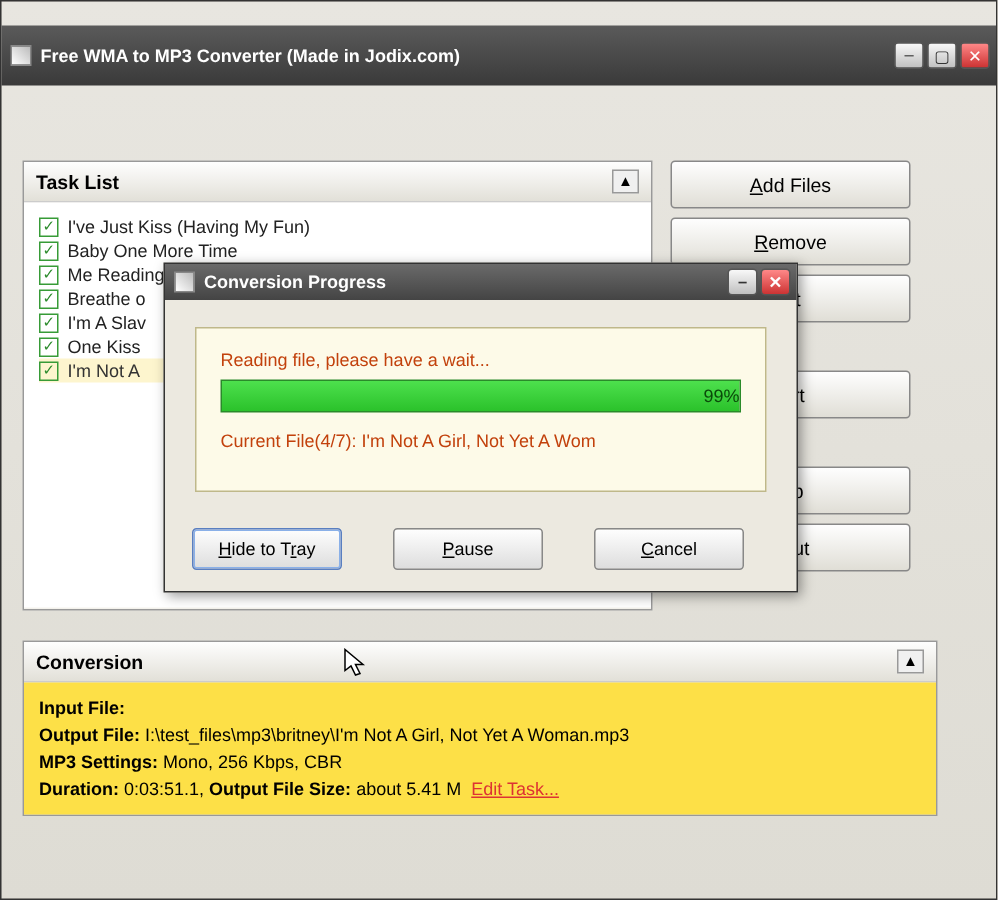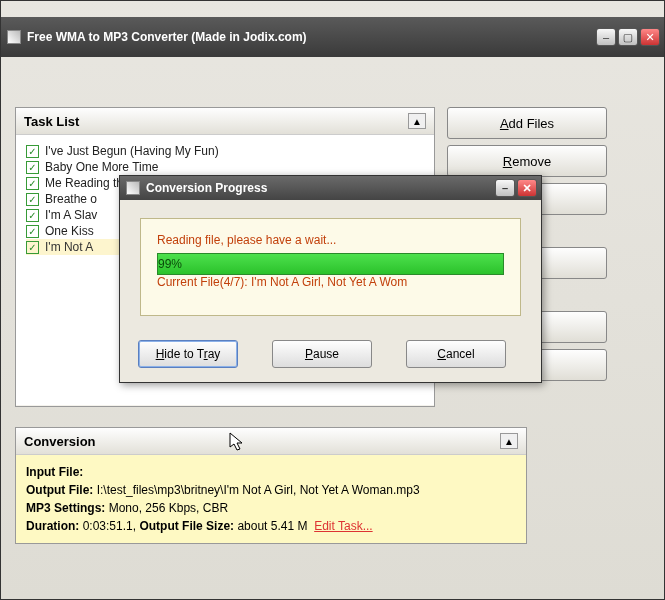--- a/index.html
+++ b/index.html
@@ -118,35 +118,35 @@
   background: linear-gradient(to bottom,#fefefe,#e0ded6);
   border: 1px solid #888;
   border-radius: 3px;
   font-size: 13px;
   cursor: pointer;
   display:flex; align-items:center; justify-content:center;
 }
 .sbtn u { text-decoration: underline; }
 .details-panel {
   margin-top: 20px;
-  width: 512px;
+  width: 610px;
 }
 .details-body {
-  background: #fef9c3;
+  background: #fde047;
   padding: 8px 10px;
   font-size: 12px;
   line-height: 1.5;
 }
 .details-body b { font-weight: bold; }
 .edit-link { color: #d33; text-decoration: underline; cursor:pointer; }
 
 .dialog {
   position: absolute;
   top: 175px;
-  left: 119px;
+  left: 109px;
   width: 423px;
   background: #ece9e0;
   border: 1px solid #333;
   box-shadow: 2px 2px 8px rgba(0,0,0,0.4);
 }
 .dlg-titlebar {
   height: 24px;
   background: linear-gradient(to bottom,#6a6a6a,#444);
   color:#fff;
   display:flex; align-items:center;
@@ -164,21 +164,22 @@
 .prog-label {
   color: #c2410c;
   font-size: 12px;
   margin-bottom: 6px;
 }
 .progress-bar {
   height: 22px;
   background: linear-gradient(to bottom,#4de04d,#2bc22b);
   border: 1px solid #2a8a2a;
   position: relative;
-  display:flex; align-items:center; justify-content:flex-start;
+  margin-bottom: 12px;
+  display:flex; align-items:center; justify-content:flex-end;
   color:#0a4a0a;
   font-size: 12px;
 }
 .dlg-buttons {
   display:flex;
   justify-content: space-around;
   padding: 14px 23px 14px 6px;
   gap: 10px;
 }
 .dbtn {
@@ -217,21 +218,21 @@
   <div class="content">
     <div class="main-row">
       <div class="panel task-panel">
         <div class="panel-header">
           <span>Task List</span>
           <span class="collapse-btn">▲</span>
         </div>
         <div class="task-list-body">
           <div class="task-item">
               <span class="checkbox">✓</span>
-              <span>I've Just Begun (Having My Fun)</span>
+              <span>I've Just Kiss (Having My Fun)</span>
             </div>
           <div class="task-item">
               <span class="checkbox">✓</span>
               <span>Baby One More Time</span>
             </div>
           <div class="task-item">
               <span class="checkbox">✓</span>
               <span>Me Reading th</span>
             </div>
           <div class="task-item">

